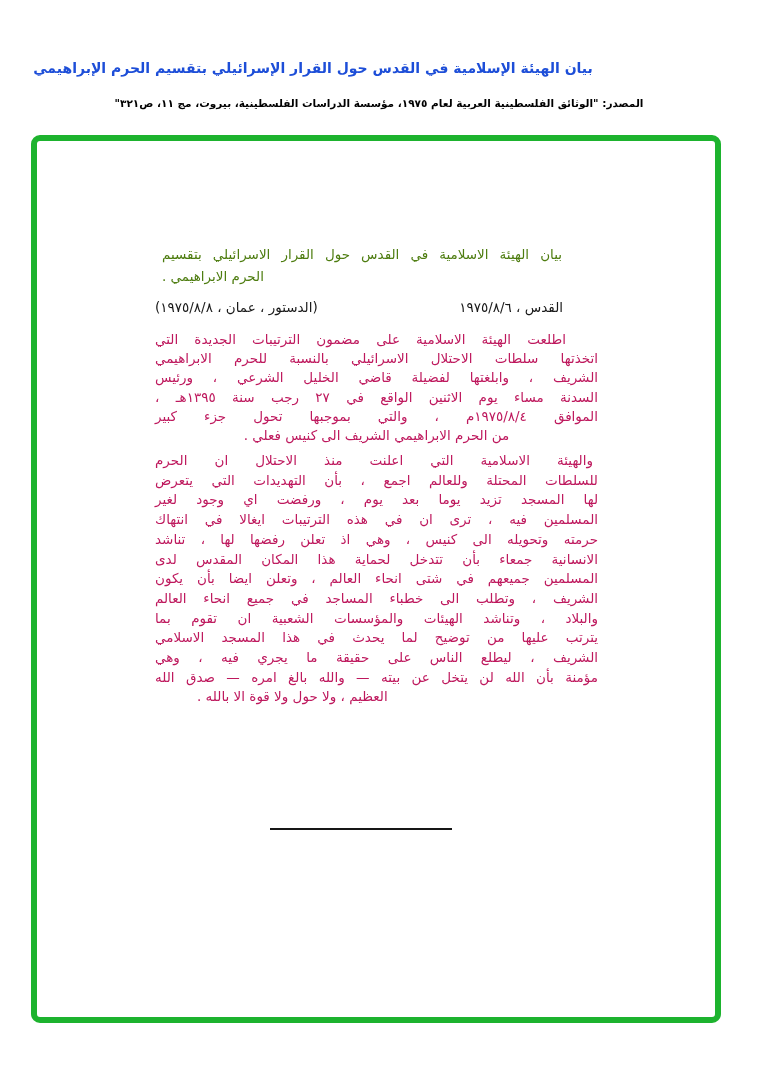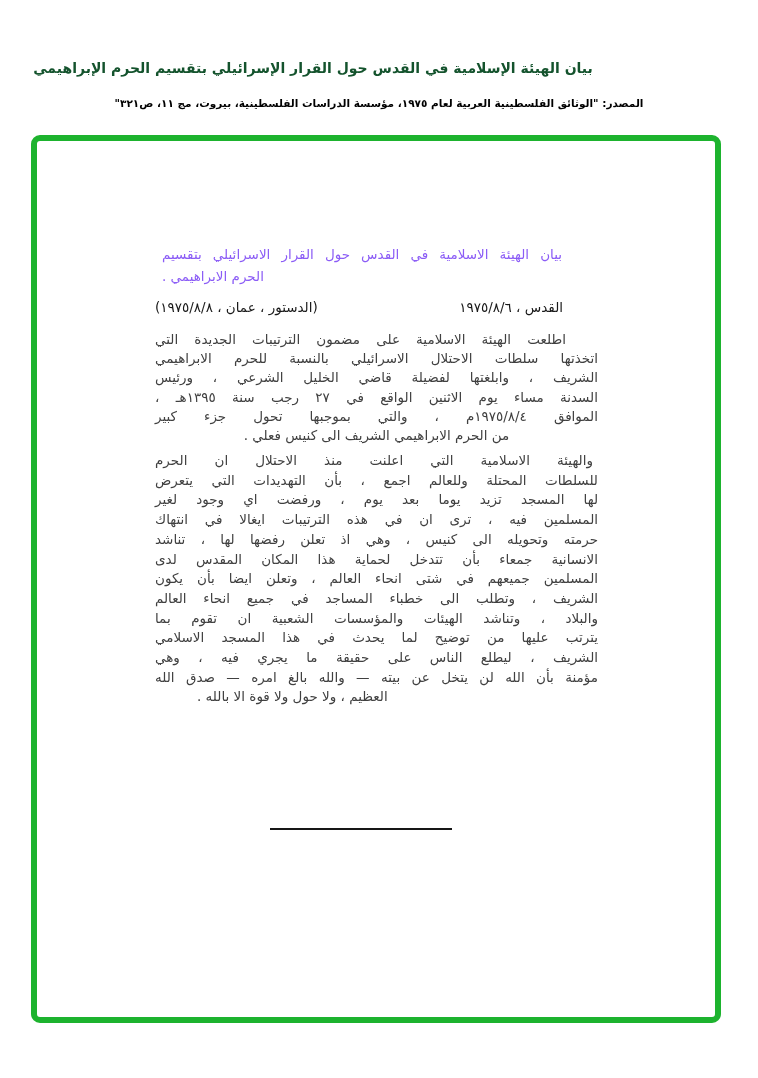--- a/index.html
+++ b/index.html
@@ -9,55 +9,55 @@
     font-family: "DejaVu Sans", sans-serif;
     color: #1f1f1f;
     overflow: hidden;
   }
   .page { position: absolute; top: 0; left: 0; width: 758px; height: 1078px; background: #fff; }
 
   
   .hdr-title {
     position: absolute; top: 60px; left: 0; width: 626px;
     direction: rtl; text-align: center;
-    font-size: 14px; font-weight: bold; color: #14532d;
+    font-size: 14px; font-weight: bold; color: #1d4ed8;
   }
   .hdr-source {
     position: absolute; top: 97px; left: 0; width: 758px;
     direction: rtl; text-align: center;
     font-size: 10.5px; font-weight: bold; color: #000;
   }
 
   
   .green-frame {
     position: absolute; left: 31px; top: 135px;
     width: 690px; height: 888px;
     box-sizing: border-box;
     border: 6px solid var(--annotation-green, #1db32e);
     border-radius: 9px;
     background: transparent;
   }
 
   
   .doc-title {
     position: absolute; top: 243px; right: 196px; width: 400px;
-    direction: rtl; font-size: 13.5px; line-height: 22px; color: #8b5cf6;
+    direction: rtl; font-size: 13.5px; line-height: 22px; color: #4d7c0f;
   }
   .doc-title .l1 { text-align: justify; text-align-last: justify; }
   .doc-title .l2 { text-align: left; }
 
   .dateline {
     position: absolute; top: 299px; left: 155px; width: 408px;
     direction: rtl; display: flex; justify-content: space-between;
     font-size: 13.5px; color: #181818;
   }
 
   .para {
     position: absolute; left: 155px; width: 443px;
-    direction: rtl; font-size: 13.5px; color: #404040;
+    direction: rtl; font-size: 13.5px; color: #be185d;
   }
   #par1 { top: 330px; line-height: 19.2px; }
   #par2 { top: 451px; line-height: 19.7px; }
 
   .para .line { text-align: justify; text-align-last: justify; }
   #par1 .line:first-child { padding-right: 32px; }
   #par2 .line:first-child { padding-right: 5px; }
   #par1 .line:last-child { padding-right: 0; text-align: center; text-align-last: center; }
   #par2 .line:last-child { text-align: right; text-align-last: left; padding-left: 42px; }
 

